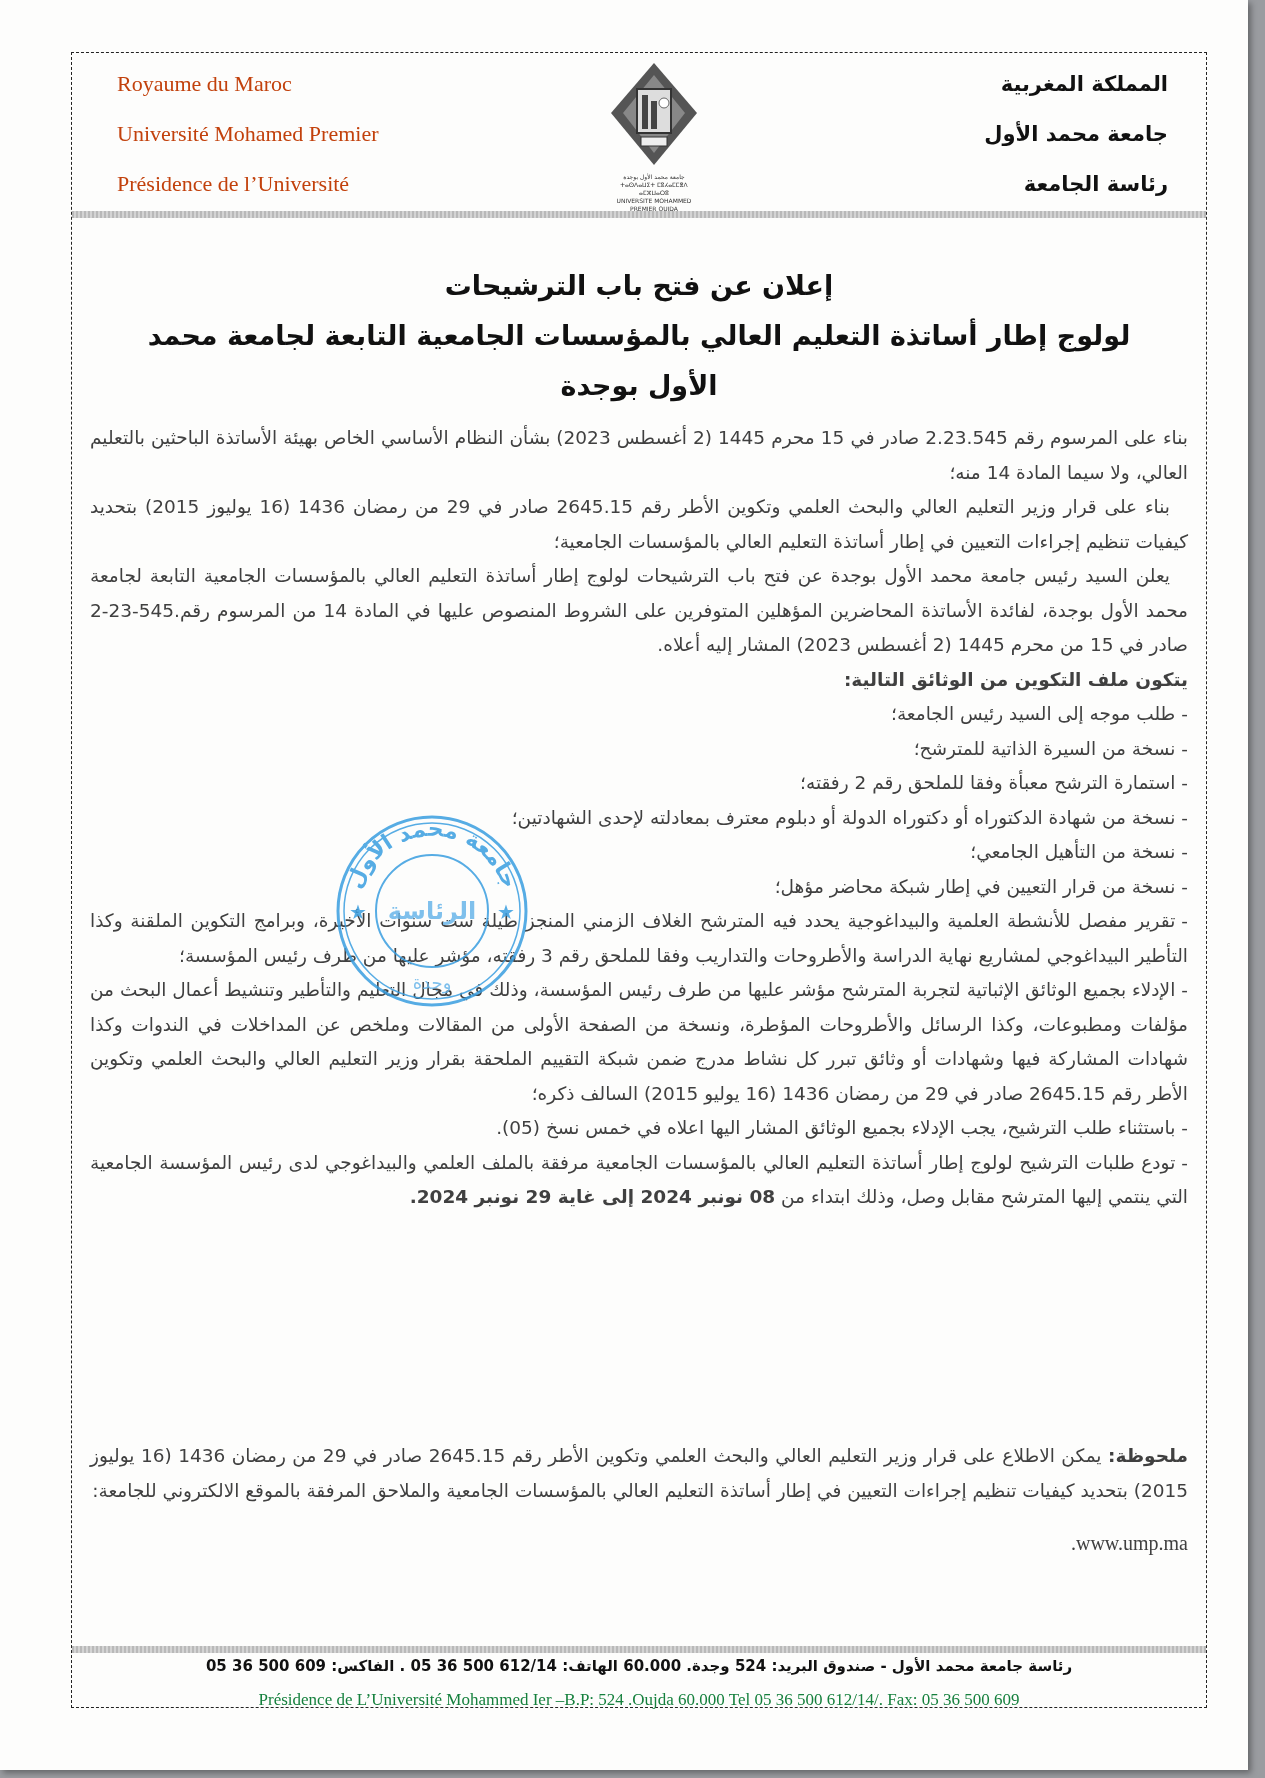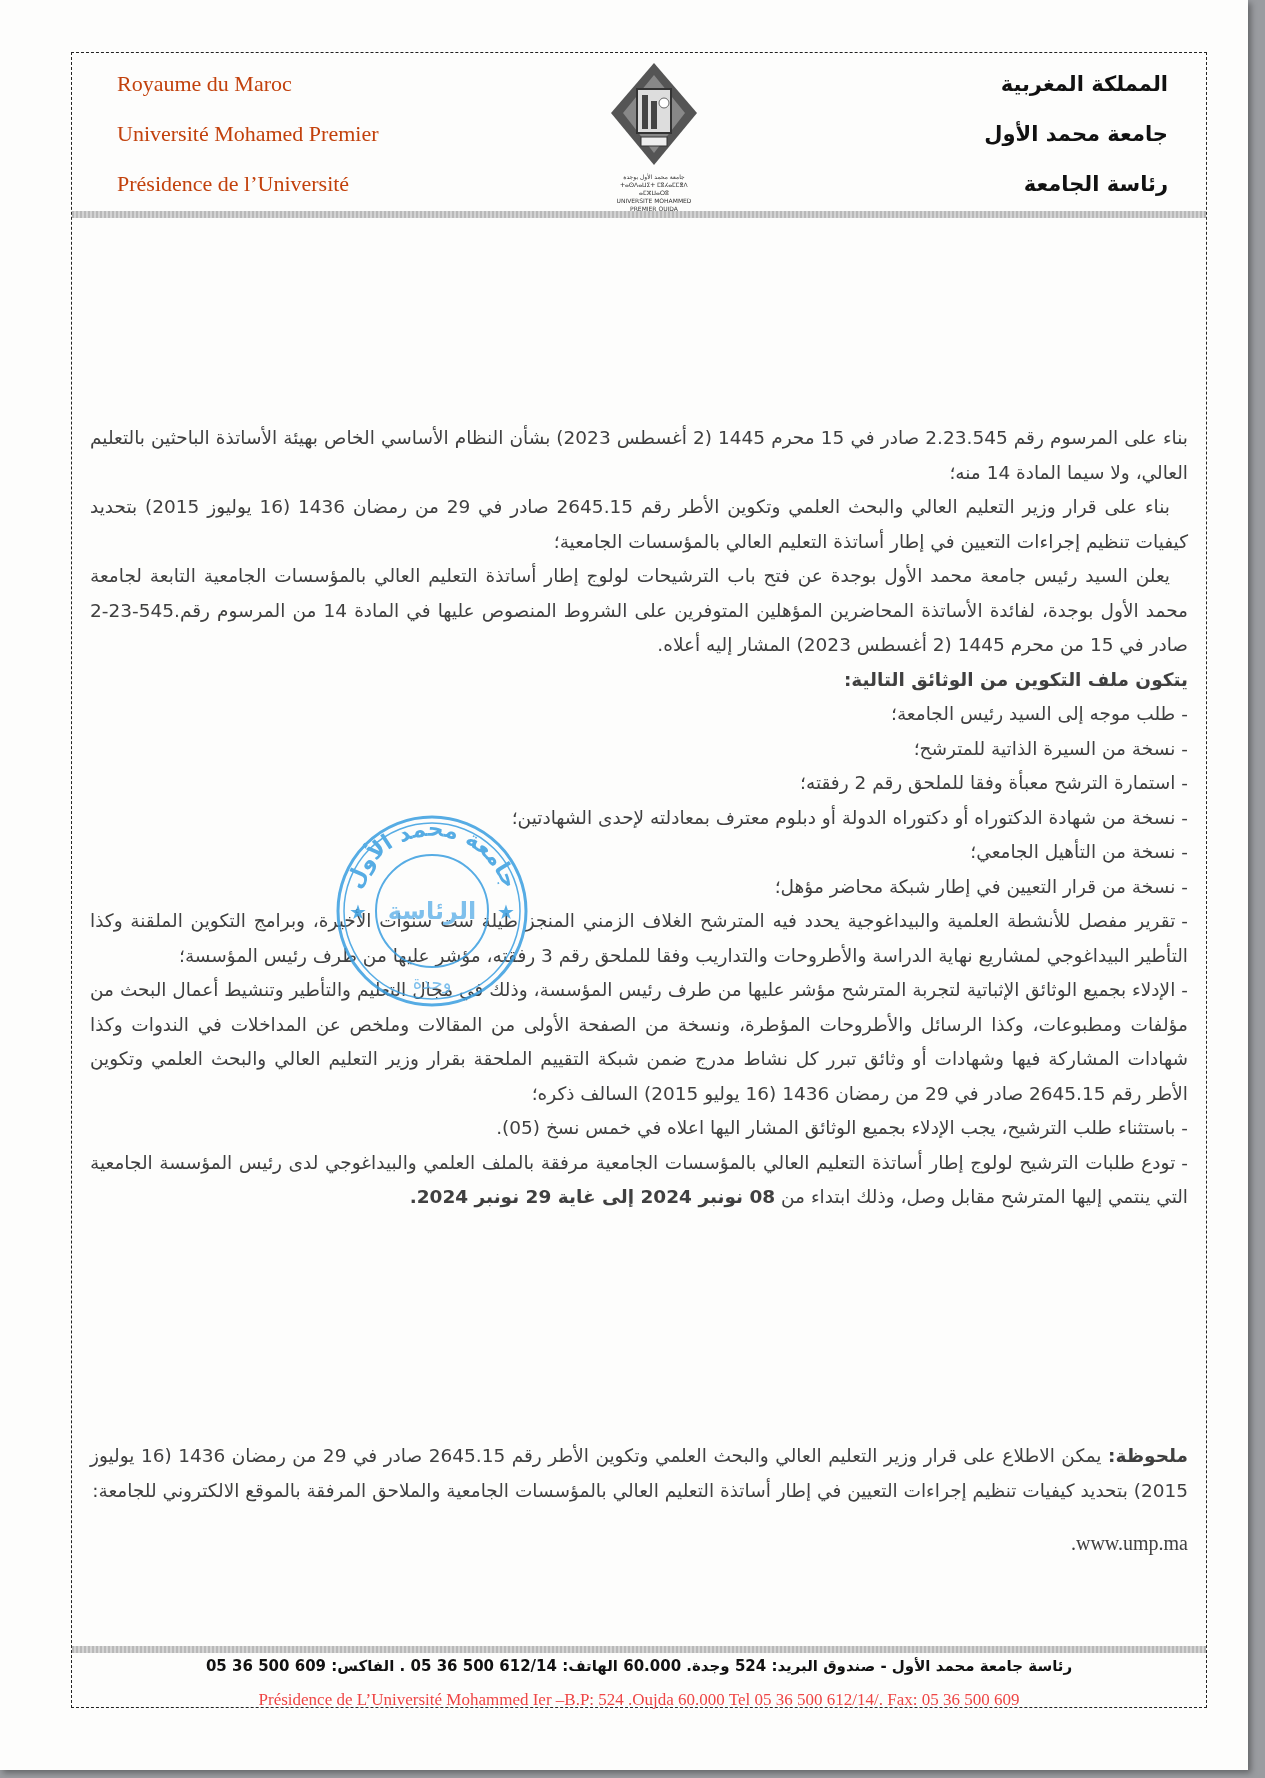--- a/index.html
+++ b/index.html
@@ -83,21 +83,21 @@
   }
 
   .footer-ar {
     position: absolute; left: 0; right: 0; top: 1604px;
     text-align: center; direction: rtl;
     font-family: "DejaVu Sans", sans-serif; font-size: 15px; font-weight: bold; color: #111;
   }
   .footer-fr {
     position: absolute; left: 0; right: 0; top: 1637px;
     text-align: center;
-    font-family: "Liberation Serif", serif; font-size: 17px; color: #ef4444;
+    font-family: "Liberation Serif", serif; font-size: 17px; color: #15803d;
   }
 
   .stamp {
     position: absolute; left: 255px; top: 758px; width: 210px; height: 200px;
     opacity: 0.85;
   }
 </style>
 </head>
 <body>
 
@@ -128,20 +128,24 @@
     </div>
 
     <div class="hdr-ar">
       <div>المملكة المغربية</div>
       <div>جامعة محمد الأول</div>
       <div>رئاسة الجامعة</div>
     </div>
 
     <div class="rule top"></div>
 
+    <div class="title">
+      <div>إعلان عن فتح باب الترشيحات</div>
+      <div>لولوج إطار أساتذة التعليم العالي بالمؤسسات الجامعية التابعة لجامعة محمد الأول بوجدة</div>
+    </div>
 
     <div class="body ar">
       <p>بناء على المرسوم رقم 2.23.545 صادر في 15 محرم 1445 (2 أغسطس 2023) بشأن النظام الأساسي الخاص بهيئة الأساتذة الباحثين بالتعليم العالي، ولا سيما المادة 14 منه؛</p>
       <p class="indent">بناء على قرار وزير التعليم العالي والبحث العلمي وتكوين الأطر رقم 2645.15 صادر في 29 من رمضان 1436 (16 يوليوز 2015) بتحديد كيفيات تنظيم إجراءات التعيين في إطار أساتذة التعليم العالي بالمؤسسات الجامعية؛</p>
       <p class="indent">يعلن السيد رئيس جامعة محمد الأول بوجدة عن فتح باب الترشيحات لولوج إطار أساتذة التعليم العالي بالمؤسسات الجامعية التابعة لجامعة محمد الأول بوجدة، لفائدة الأساتذة المحاضرين المؤهلين المتوفرين على الشروط المنصوص عليها في المادة 14 من المرسوم رقم.545-23-2 صادر في 15 من محرم 1445 (2 أغسطس 2023) المشار إليه أعلاه.</p>
       <p class="heading">يتكون ملف التكوين من الوثائق التالية:</p>
       <ul>
         <li><span class="dash">-</span><span>طلب موجه إلى السيد رئيس الجامعة؛</span></li>
         <li><span class="dash">-</span><span>نسخة من السيرة الذاتية للمترشح؛</span></li>
         <li><span class="dash">-</span><span>استمارة الترشح معبأة وفقا للملحق رقم 2 رفقته؛</span></li>

